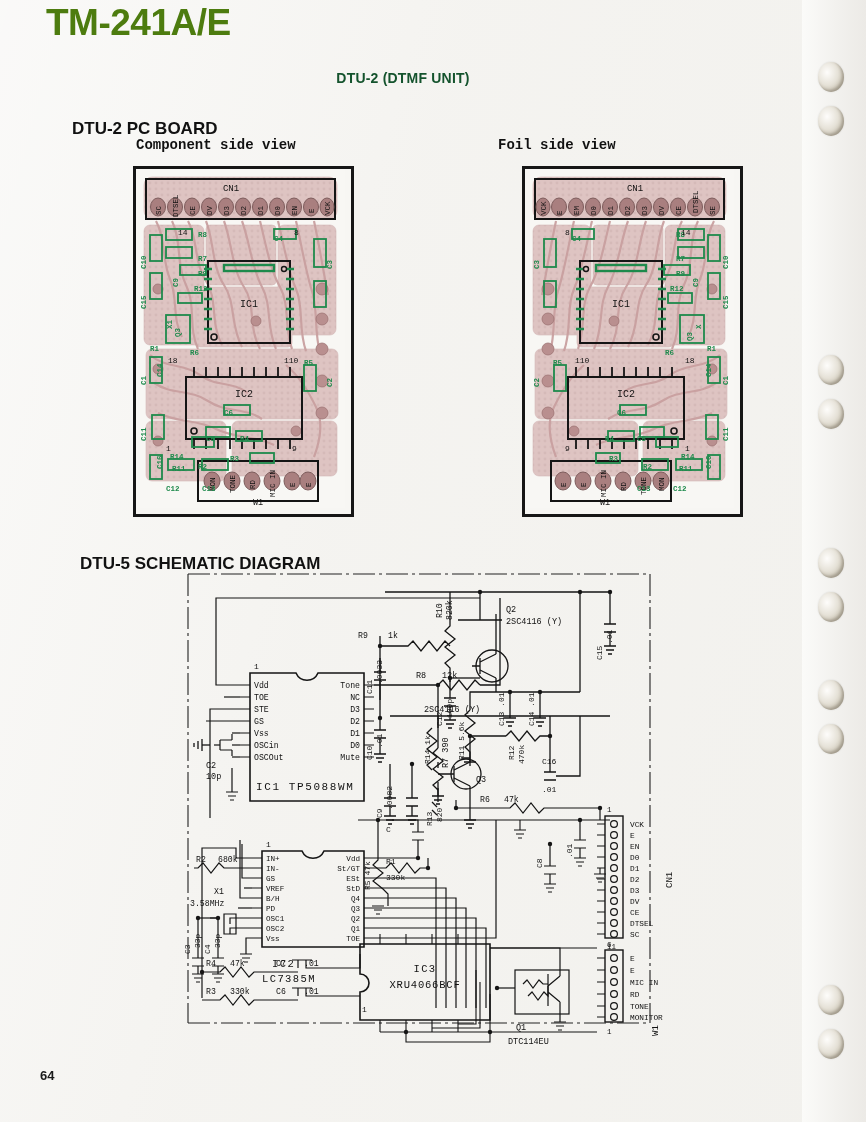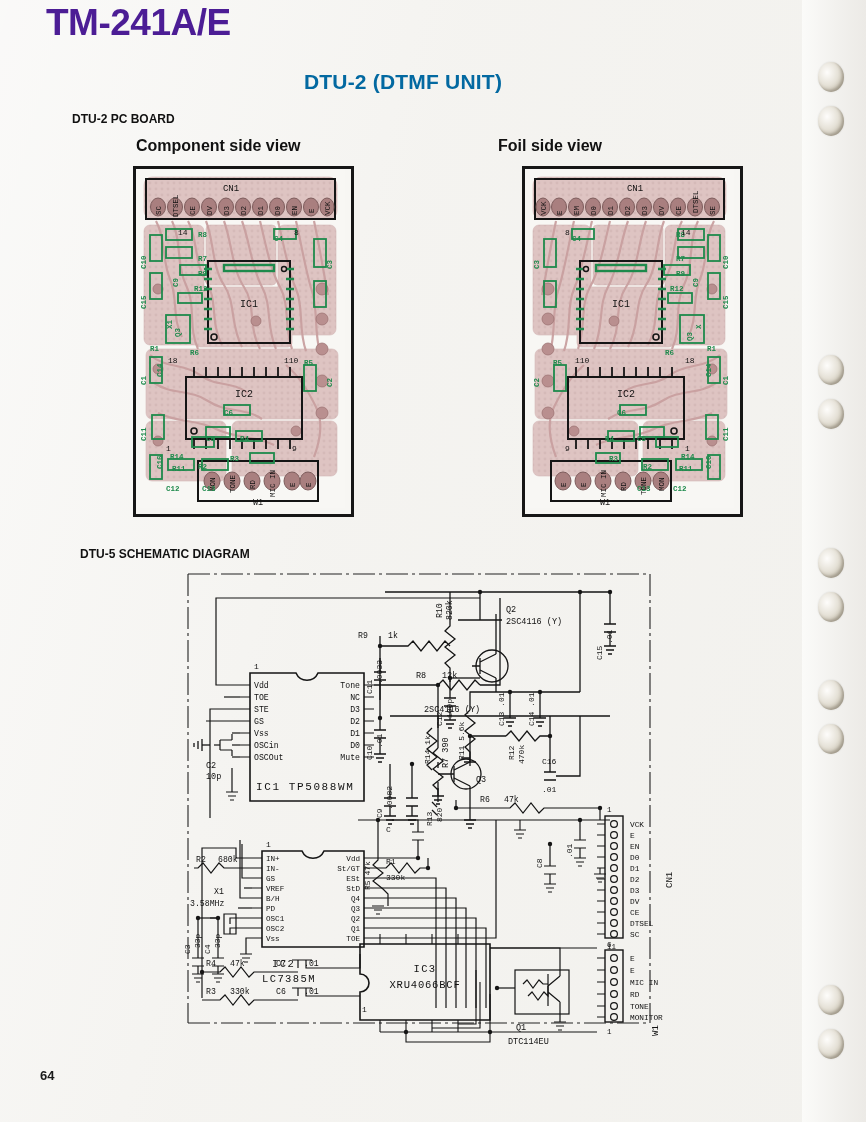--- a/index.html
+++ b/index.html
@@ -21,31 +21,31 @@
     background:linear-gradient(90deg,#fbfbf9 0%,#f2f1ee 55%,#eceae6 100%);
   }
   .punch{
     position:absolute;right:22px;width:26px;height:30px;border-radius:50%;
     background:radial-gradient(ellipse at 35% 35%,#fefdfb 0%,#e6e2d8 45%,#cfc9ba 72%,#b9b2a2 100%);
     box-shadow:inset -2px -2px 3px rgba(120,112,98,.5), 0 0 2px rgba(0,0,0,.12);
   }
 
   .title-model{
     position:absolute;left:46px;top:2px;
-    font-size:37px;font-weight:bold;letter-spacing:-.5px;color:#4c1d95;
+    font-size:37px;font-weight:bold;letter-spacing:-.5px;color:#4d7c0f;
   }
   .title-unit{
     position:absolute;left:0;right:60px;top:70px;text-align:center;
-    font-size:21px;font-weight:bold;color:#0369a1;letter-spacing:.2px;
+    font-size:14px;font-weight:bold;color:#14532d;letter-spacing:.2px;
   }
   .sec-head{
-    position:absolute;font-size:12px;font-weight:bold;color:#111;
+    position:absolute;font-size:17px;font-weight:bold;color:#111;margin-top:7px;
   }
   .sub-head{
-    position:absolute;font-size:16px;font-weight:bold;color:#111;
+    position:absolute;font-size:14px;font-weight:bold;color:#111;font-family:Liberation Mono, monospace;
   }
   .page-num{
     position:absolute;left:40px;top:1068px;font-size:13px;font-weight:bold;color:#1a1a1a;text-align:right;
   }
 
   
   .pcb{
     position:absolute;border:3px solid #161616;background:#f7f6f3;
   }
   .pcb svg{display:block;}

